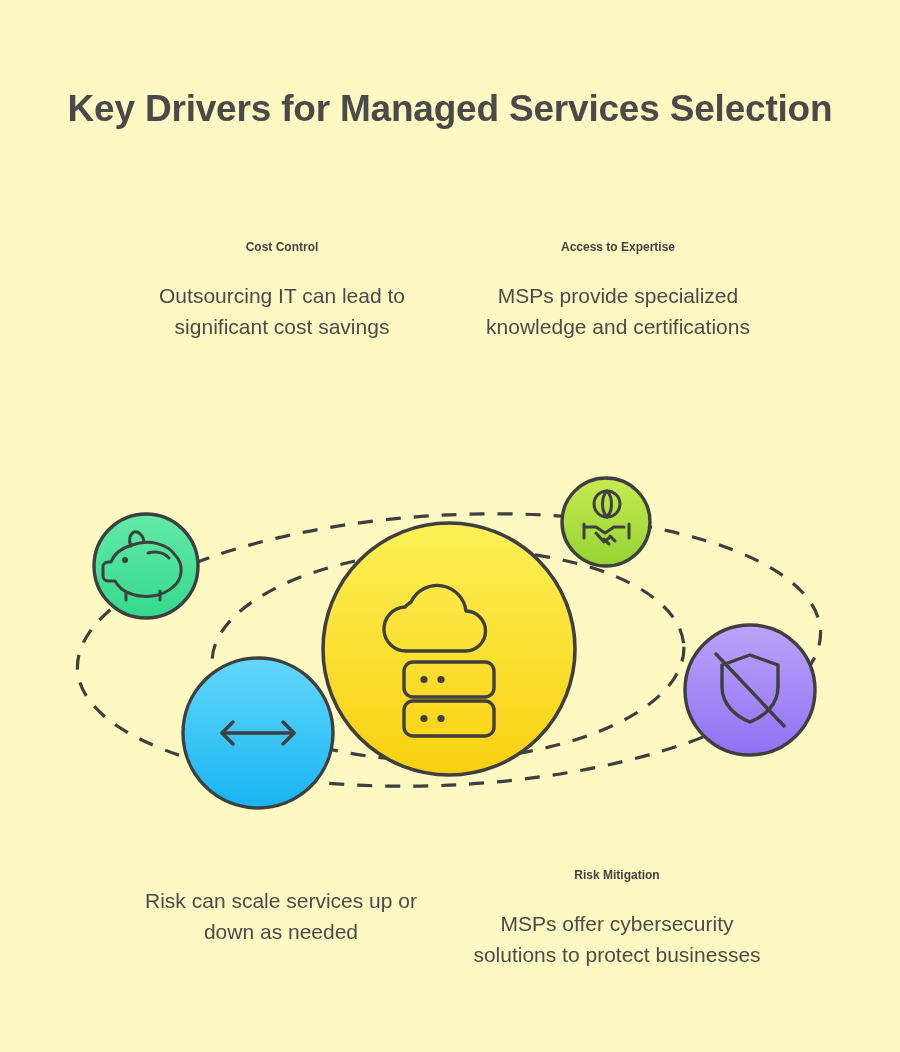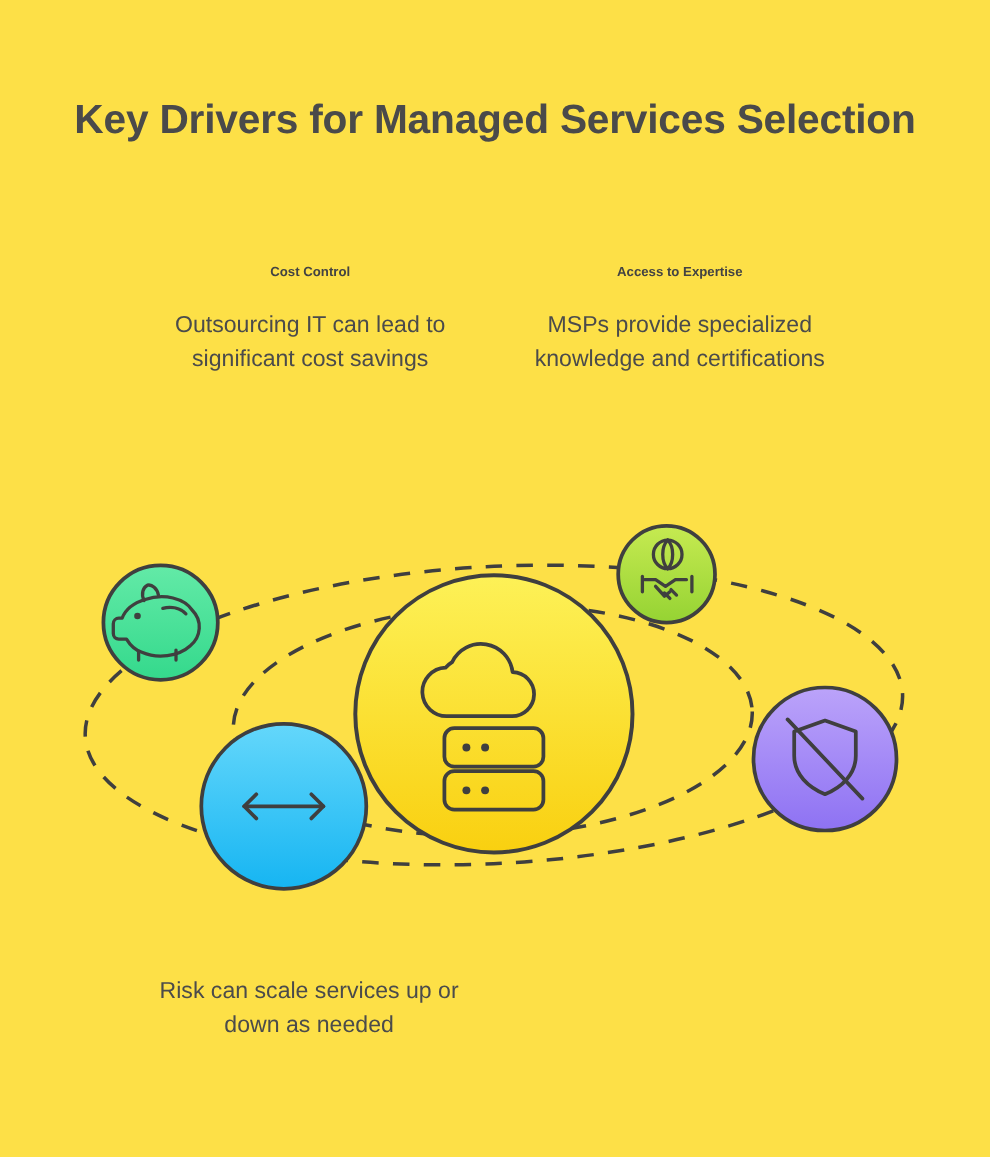--- a/index.html
+++ b/index.html
@@ -8,21 +8,21 @@
     width: 900px;
     height: 1052px;
     background: #ffffff;
     font-family: "Liberation Sans", sans-serif;
   }
 
   .page {
     position: relative;
     width: 900px;
     height: 1052px;
-    background: #fde047;
+    background: #fef9c3;
     overflow: hidden;
   }
 
   
   .title {
     position: absolute;
     top: 84px;
     left: 60px;
     width: 780px;
     text-align: center;
@@ -106,20 +106,22 @@
   <div class="label-block top" id="lbl-expertise">
     <div class="label-heading">Access to Expertise</div>
     <div class="label-desc">MSPs provide specialized knowledge and certifications</div>
   </div>
 
   <div class="label-block bottom" id="lbl-scalability">
     <div class="label-desc">Risk can scale services up or down as needed</div>
   </div>
 
   <div class="label-block bottom" id="lbl-risk">
+    <div class="label-heading">Risk Mitigation</div>
+    <div class="label-desc">MSPs offer cybersecurity solutions to protect businesses</div>
   </div>
 
   <div class="diagram">
     <svg viewBox="0 0 900 400" xmlns="http://www.w3.org/2000/svg">
       <defs>
         <linearGradient id="gradCenter" x1="0" y1="0" x2="0" y2="1">
           <stop offset="0%" stop-color="#fdf157"></stop>
           <stop offset="100%" stop-color="#f9d010"></stop>
         </linearGradient>
         <linearGradient id="gradGreen" x1="0" y1="0" x2="0" y2="1">

